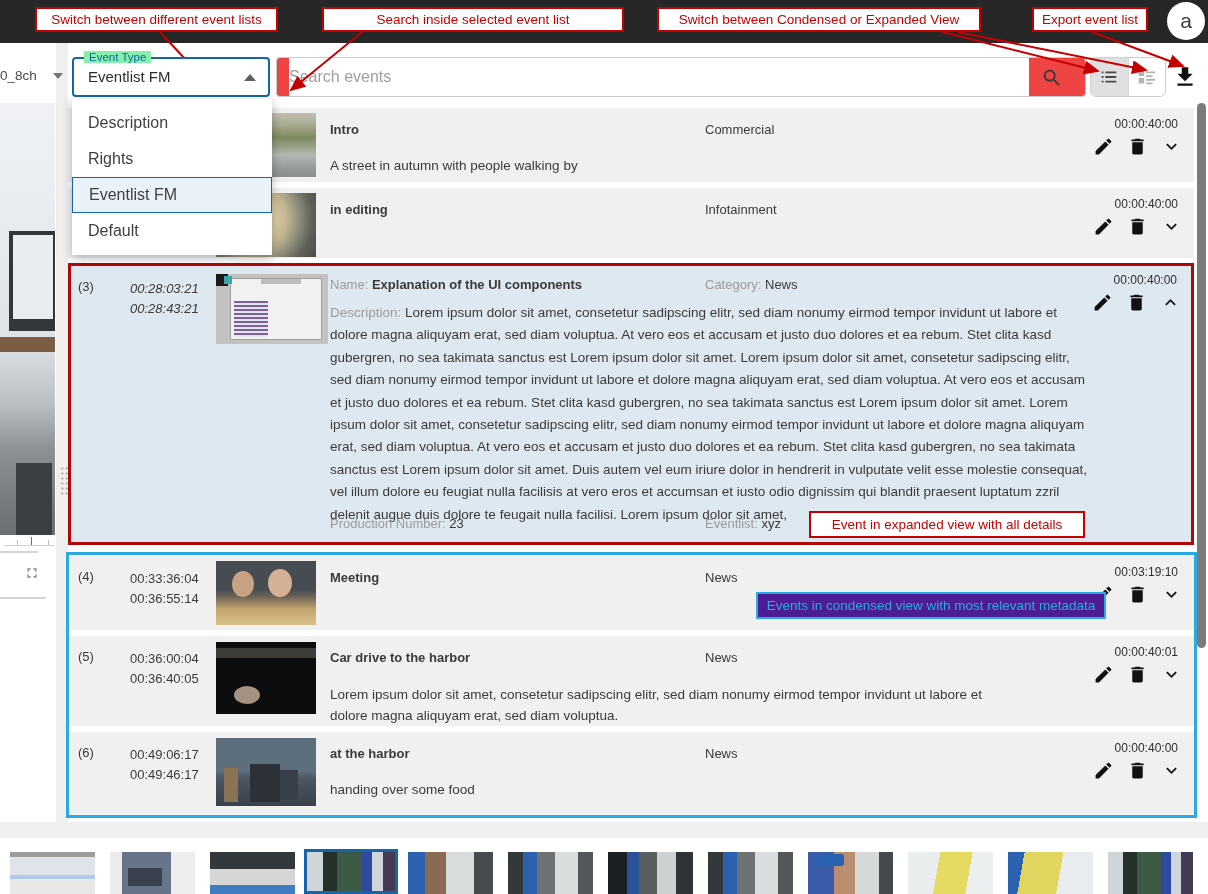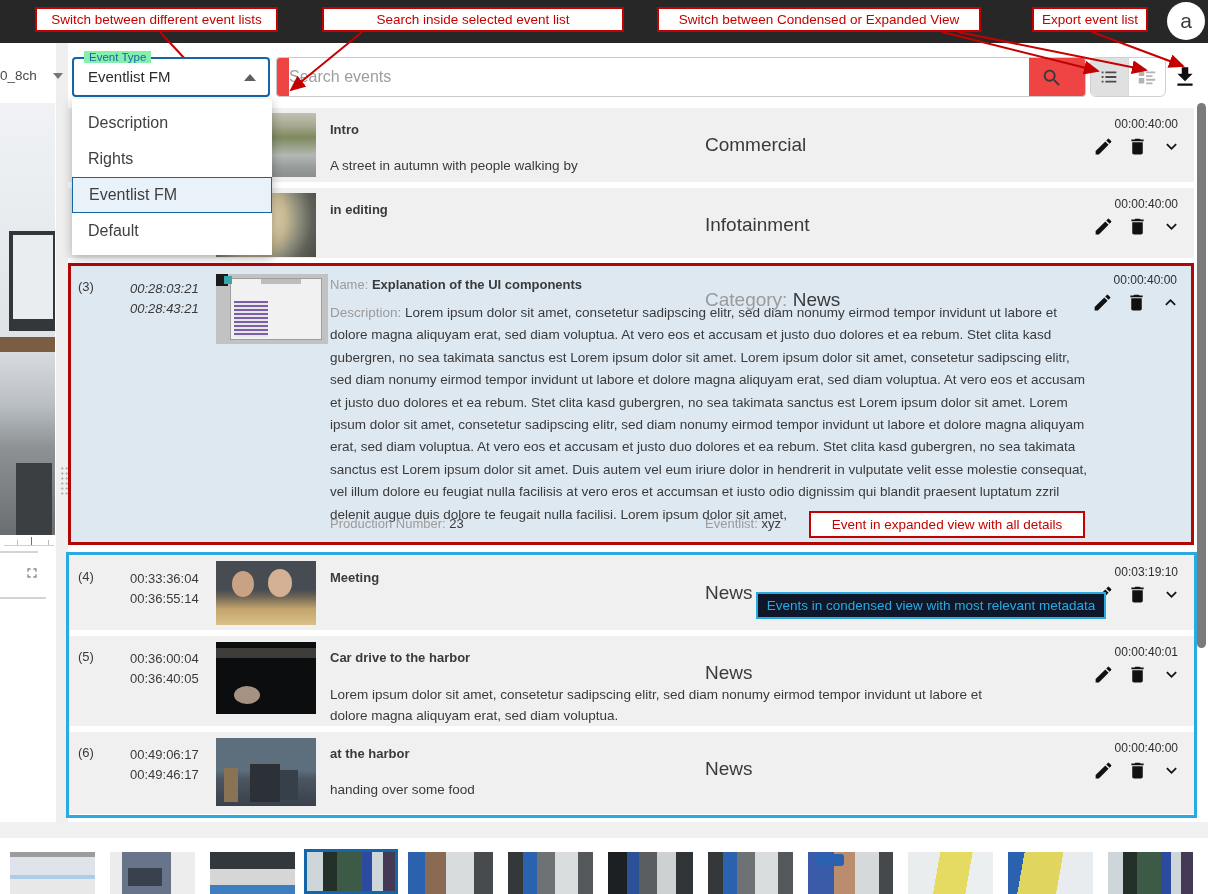--- a/index.html
+++ b/index.html
@@ -61,21 +61,21 @@
   .tg.idle { color:#b3b3b3; border-left:1px solid #dadada; }
   .dl { position:absolute; left:1172px; top:63px; width:26px; height:28px; color:#0f0f0f; z-index:20; }
   .scrollbar { position:absolute; left:1197px; top:103px; width:9px; height:545px; background:#7b7b7b; border-radius:5px; z-index:50; }
 
   
   .row { position:absolute; left:68px; width:1126px; background:#f0f0f0; }
   .row .num { position:absolute; left:10px; top:13px; font-size:13px; color:#3a3a3a; }
   .row .tc { position:absolute; left:62px; top:13px; font-size:13px; color:#3a3a3a; line-height:20px; }
   .row .thumb { position:absolute; left:148px; top:5px; width:100px; height:64px; }
   .row .title { position:absolute; left:262px; top:14px; font-size:13px; font-weight:700; color:#3a3a3a; }
-  .row .cat { position:absolute; left:637px; top:14px; font-size:19px; color:#3a3a3a;margin-top:12px; }
+  .row .cat { position:absolute; left:637px; top:14px; font-size:13px; color:#3a3a3a; }
   .row .dur { position:absolute; right:16px; top:9px; font-size:12px; color:#2e2e2e; }
   .row .icons { position:absolute; right:12px; top:28px; display:flex; gap:13px; align-items:center; color:#111; }
   .row .icons .ic { width:21px; height:21px; }
   .row .desc { position:absolute; left:262px; top:50px; font-size:13.5px; color:#3a3a3a; }
   .glabel { color:#9b9b9b; font-weight:400; }
 
   .r1 { top:108px; height:74px; }
   .r2 { top:188px; height:70px; }
   .r3 { top:263px; height:282px; background:#dde8f1; border:3px solid #b00707; }
   .r3 .num { left:7px; } .r3 .tc { left:59px;font-style:italic; }
@@ -88,21 +88,21 @@
   .r3 .meta { position:absolute; top:250px; font-size:13px; color:#3a3a3a; }
   .ann-exp { position:absolute; left:738px; top:245px; width:276px; height:27px; background:#fff; border:2px solid #c40000;
     color:#c40000; font-size:13.5px; display:flex; align-items:center; justify-content:center; }
   .cyan-group { position:absolute; left:66px; top:552px; width:1131px; height:266px; border:3px solid #29abe2; z-index:5; pointer-events:none; }
   .r4 { top:556px; height:74px; }
   .r5 { top:636px; height:90px; }
   .r5 .thumb { height:72px; top:6px; }
   .r5 .desc { top:48px; width:680px; line-height:21px; }
   .r6 { top:732px; height:82px; }
   .r6 .thumb { height:68px; top:6px; }
-  .ann-cond { position:absolute; left:688px; top:36px; width:350px; height:27px; background:#0f172a; border:2px solid #29abe2;
+  .ann-cond { position:absolute; left:688px; top:36px; width:350px; height:27px; background:#4c1d95; border:2px solid #29abe2;
     color:#29abe2; font-size:13.5px; display:flex; align-items:center; justify-content:center; }
 
   
   .t-street { background:linear-gradient(180deg,#c4c0b2 0%,#a9ab93 18%,#7e8a5e 38%,#97a086 52%,#b4b8b4 66%,#989d9c 84%,#8a8f8e 100%); }
   .t-street:after { content:""; position:absolute; left:0; top:0; width:26px; height:100%; background:linear-gradient(180deg,#8a8666,#5d6847 60%,#6e746c); display:block; }
   .row .thumb { overflow:hidden; }
   .t-blonde { background:radial-gradient(circle at 38% 40%, #d9cba6 0 30%, #c2b58f 45%, #8d8d7c 62%, #5f6158 80%, #4a4c45 100%); }
   .t-ui { background:#c2c2c2; position:relative; }
   .t-ui .win { position:absolute; left:14px; top:4px; width:92px; height:62px; background:#f1f1f1; border:1px solid #9e9e9e; }
   .t-ui .bar { position:absolute; left:30px; top:0px; width:40px; height:5px; background:#bdbdbd; }

